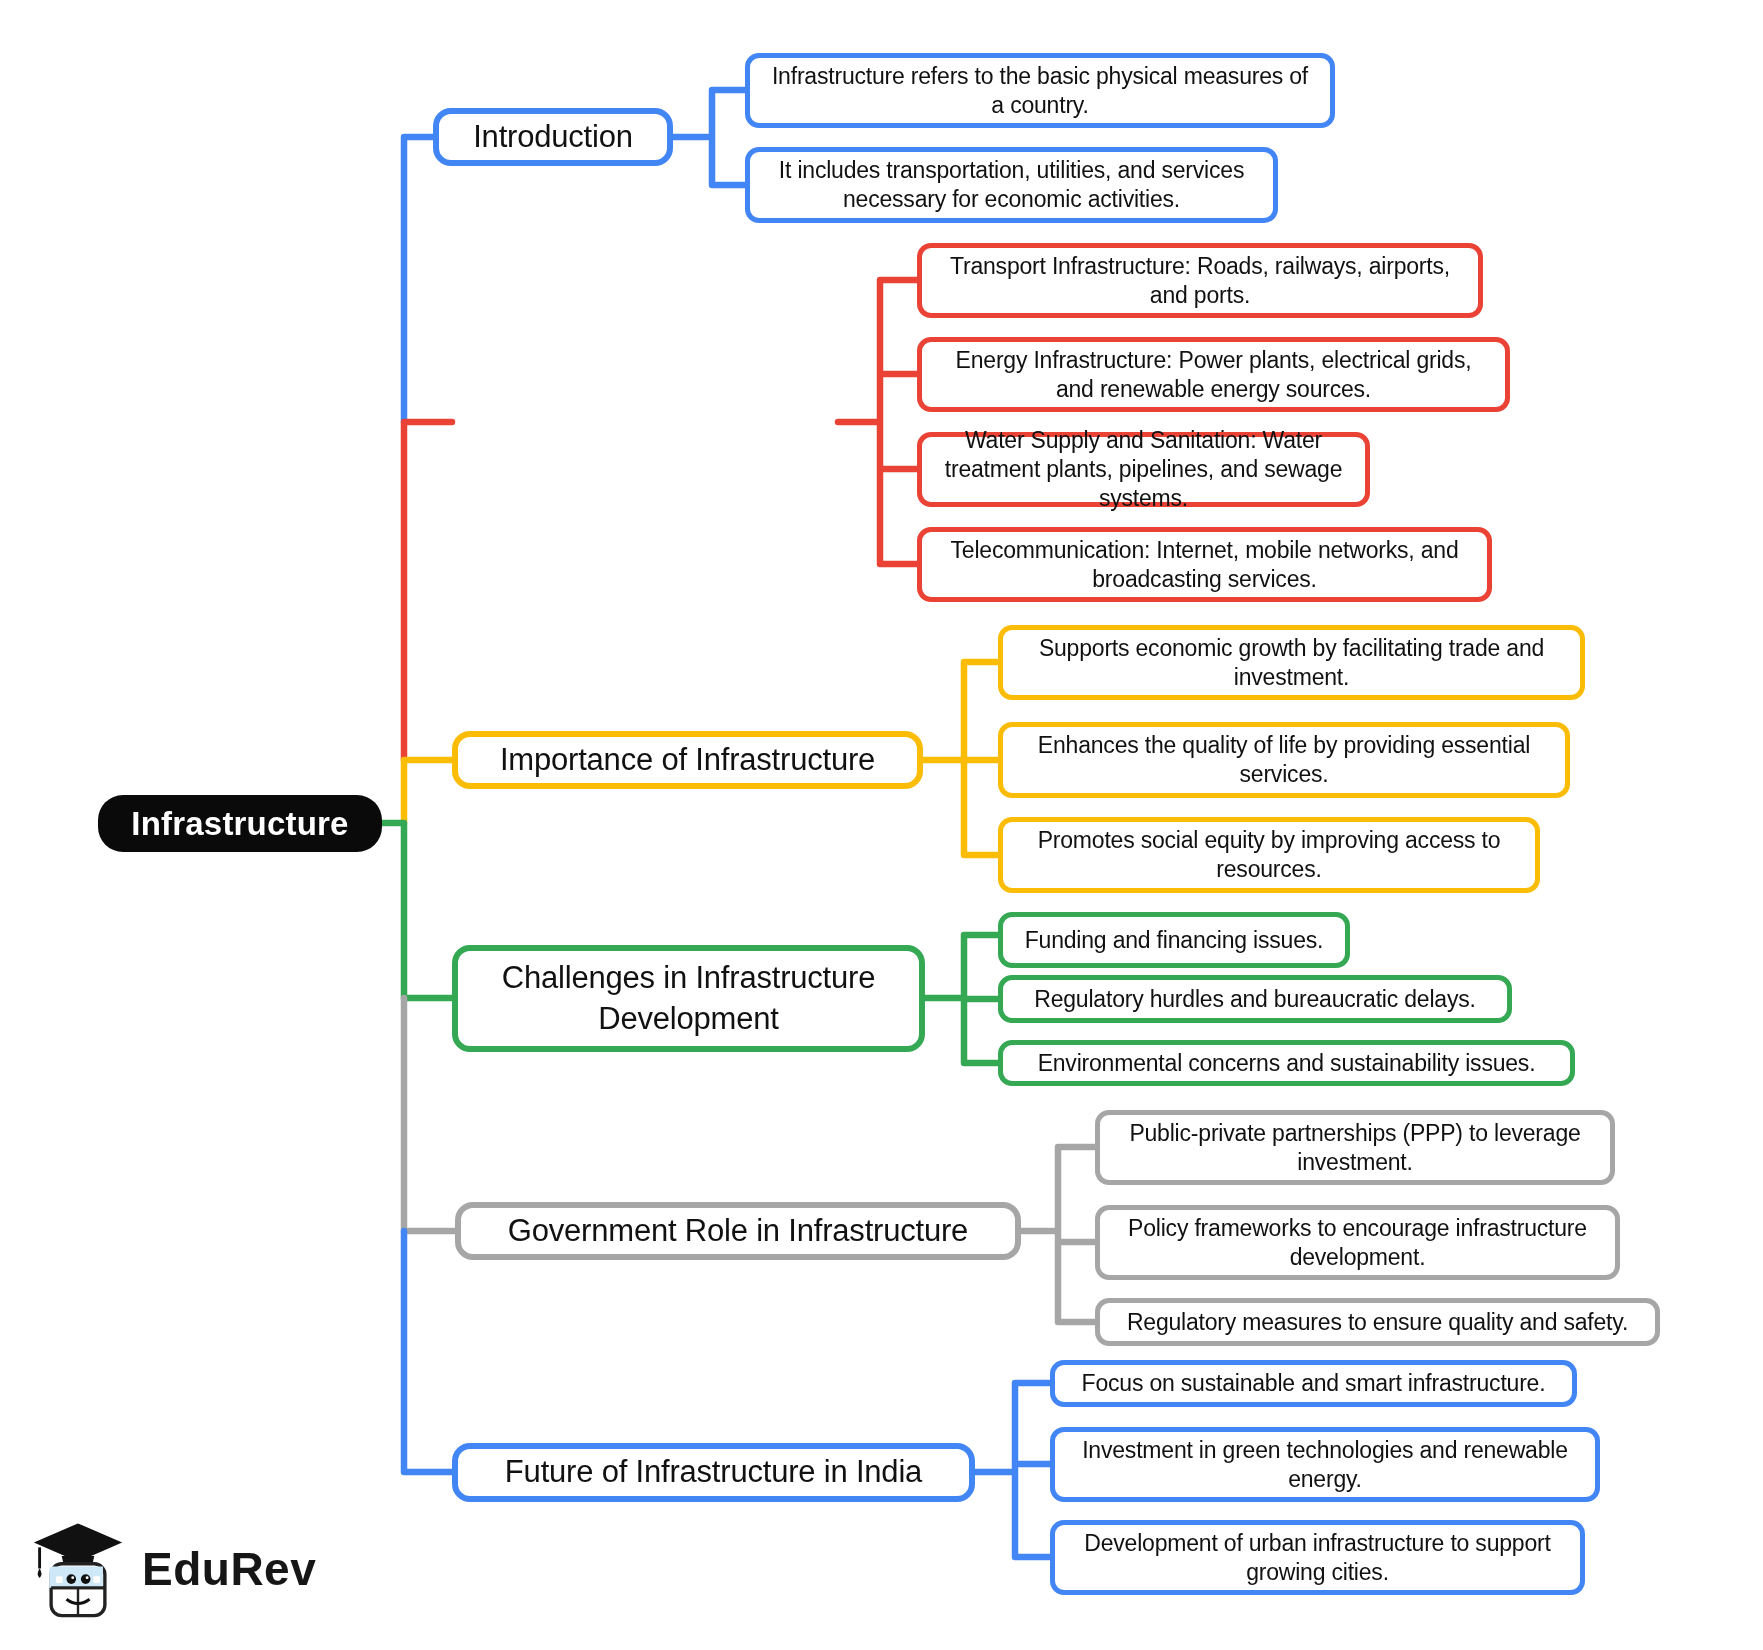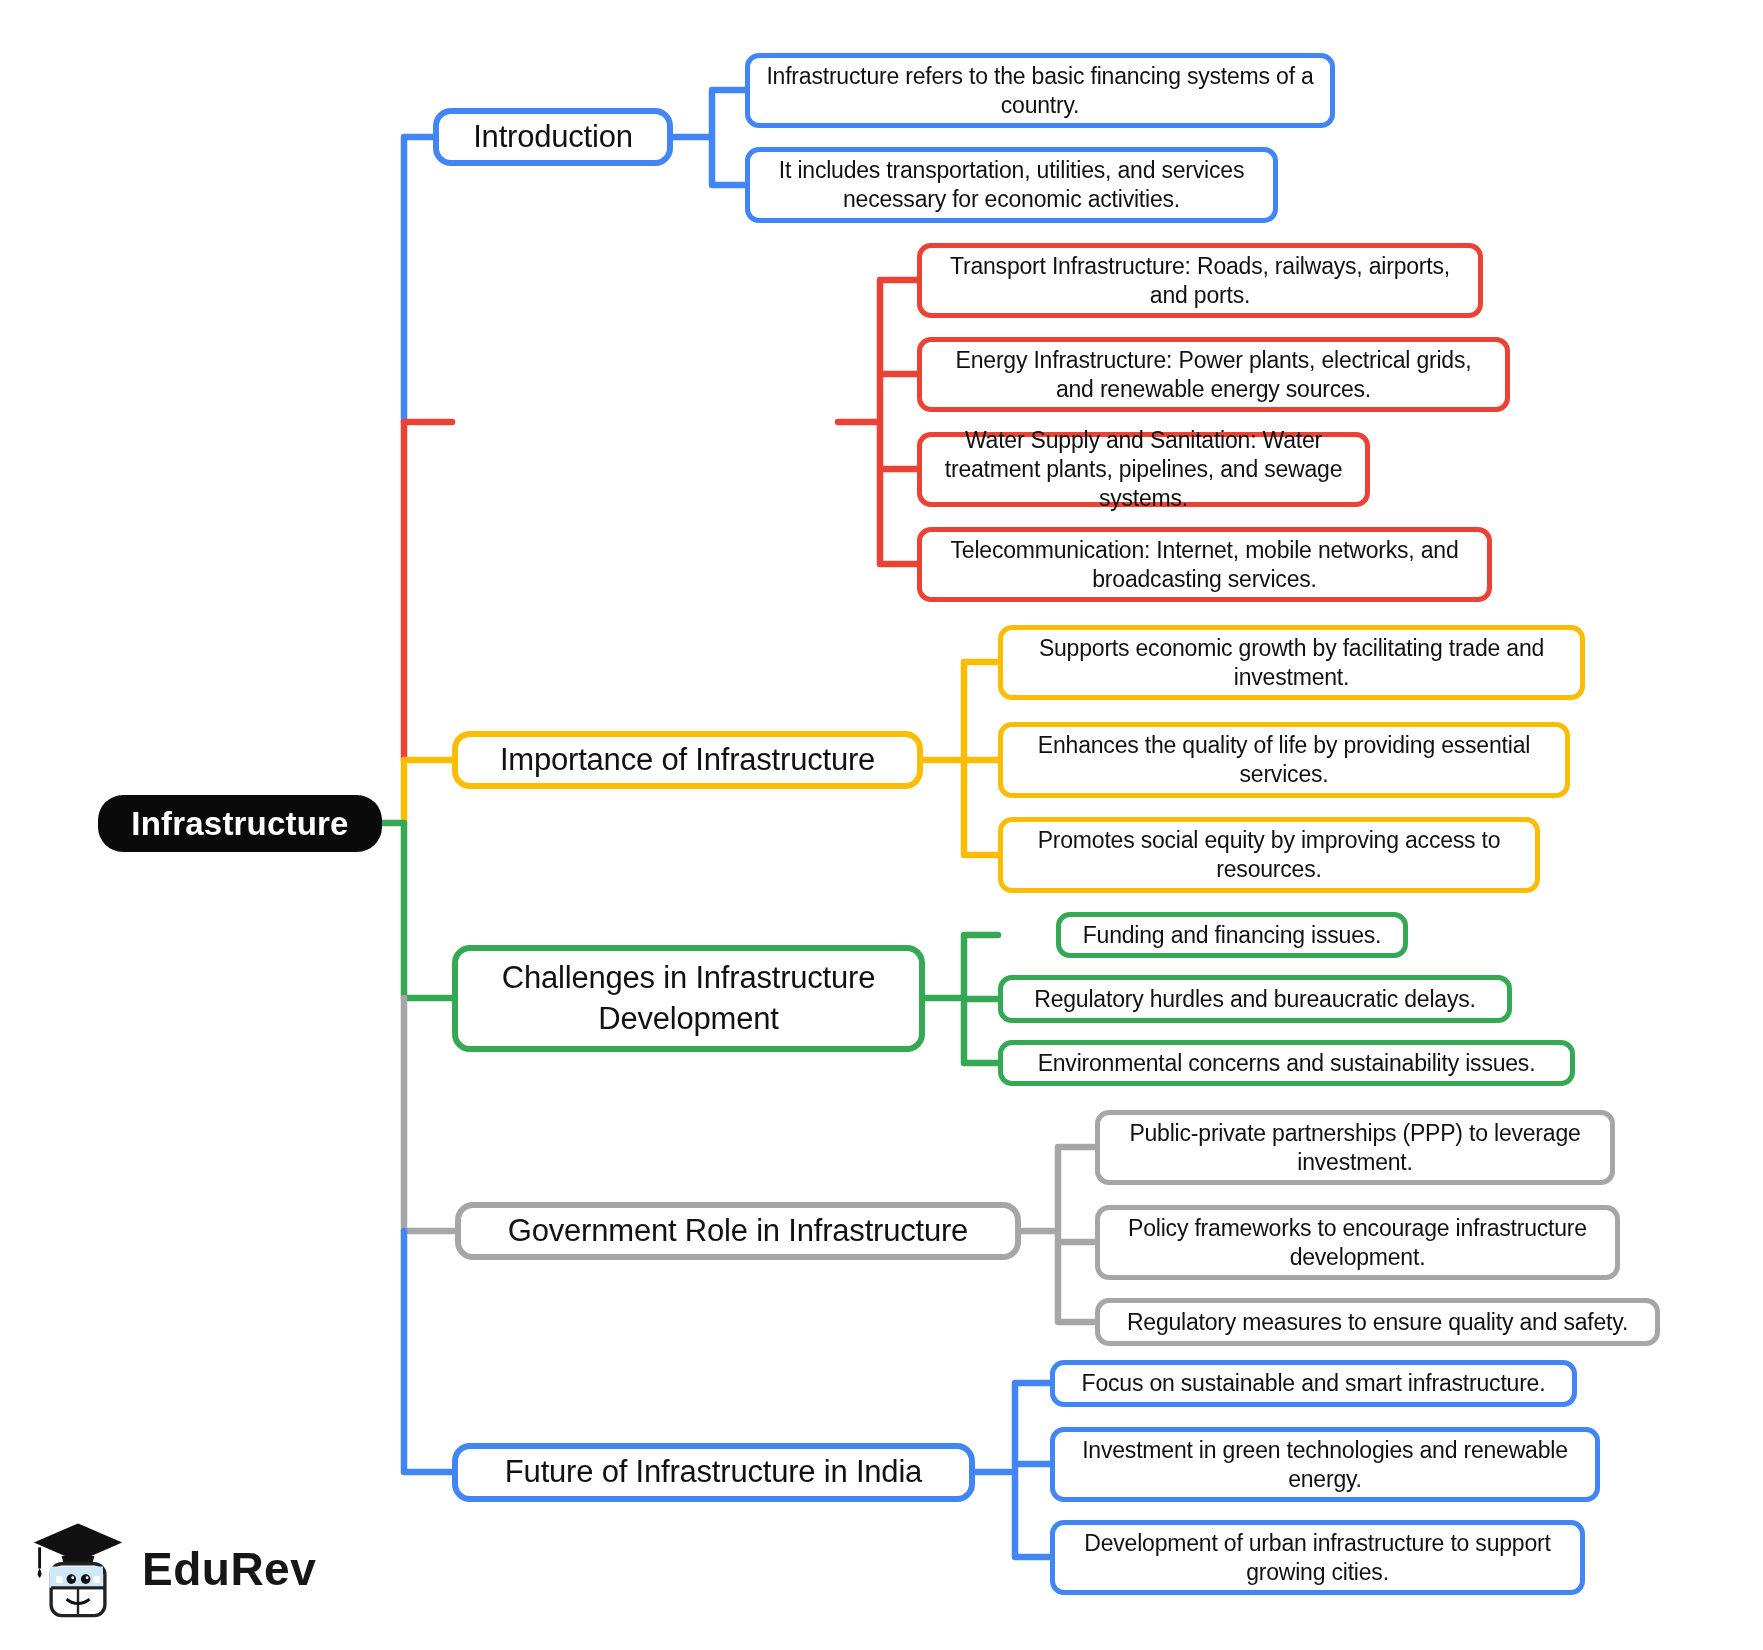--- a/index.html
+++ b/index.html
@@ -68,21 +68,21 @@
     <span>Challenges in Infrastructure Development</span>
   </div>
   <div class="node branch c-gray" style="left:455px;top:1202px;width:566px;height:58px;">
     <span>Government Role in Infrastructure</span>
   </div>
   <div class="node branch c-blue" style="left:452px;top:1443px;width:523px;height:59px;">
     <span>Future of Infrastructure in India</span>
   </div>
 
   <div class="node leaf c-blue" style="left:745px;top:53px;width:590px;height:75px;">
-    <span>Infrastructure refers to the basic financing systems of a country.</span>
+    <span>Infrastructure refers to the basic physical measures of a country.</span>
   </div>
   <div class="node leaf c-blue" style="left:745px;top:147px;width:533px;height:76px;">
     <span>It includes transportation, utilities, and services necessary for economic activities.</span>
   </div>
 
   <div class="node leaf c-red" style="left:917px;top:243px;width:566px;height:75px;align-items:center;">
     <span>Transport Infrastructure: Roads, railways, airports, and ports.</span>
   </div>
   <div class="node leaf c-red" style="left:917px;top:337px;width:593px;height:75px;">
     <span>Energy Infrastructure: Power plants, electrical grids, and renewable energy sources.</span>
@@ -97,21 +97,21 @@
   <div class="node leaf c-yellow" style="left:998px;top:722px;width:572px;height:76px;">
     <span>Enhances the quality of life by providing essential services.</span>
   </div>
   <div class="node leaf c-yellow" style="left:998px;top:625px;width:587px;height:75px;">
     <span>Supports economic growth by facilitating trade and investment.</span>
   </div>
   <div class="node leaf c-yellow" style="left:998px;top:817px;width:542px;height:76px;">
     <span>Promotes social equity by improving access to resources.</span>
   </div>
 
-  <div class="node leaf c-green" style="left:1056px;top:912px;width:352px;height:46px;">
+  <div class="node leaf c-green" style="left:998px;top:912px;width:352px;height:56px;">
     <span>Funding and financing issues.</span>
   </div>
   <div class="node leaf c-green" style="left:998px;top:975px;width:514px;height:48px;">
     <span>Regulatory hurdles and bureaucratic delays.</span>
   </div>
   <div class="node leaf c-green" style="left:998px;top:1040px;width:577px;height:46px;">
     <span>Environmental concerns and sustainability issues.</span>
   </div>
 
   <div class="node leaf c-gray" style="left:1095px;top:1110px;width:520px;height:75px;">

